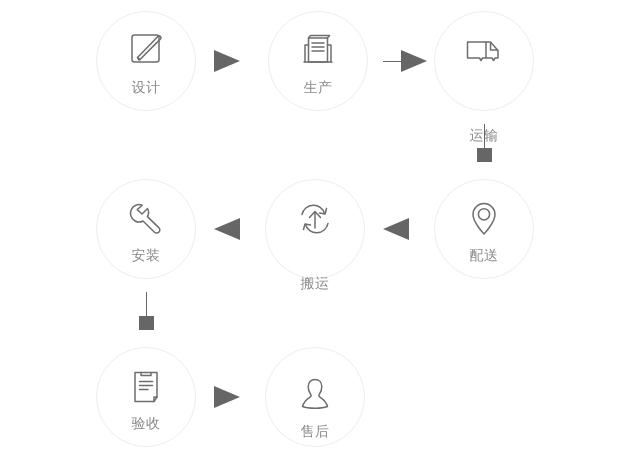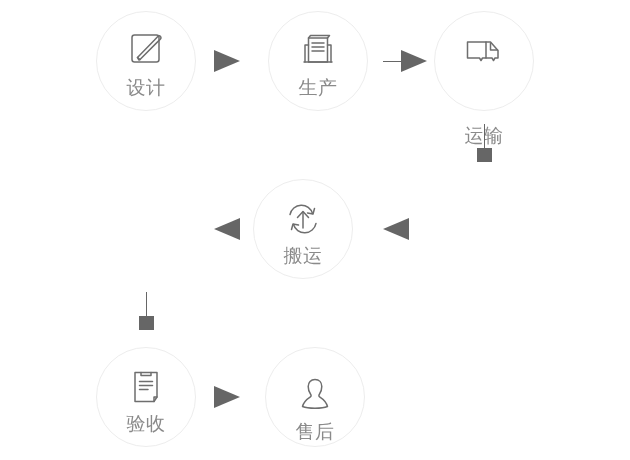--- a/index.html
+++ b/index.html
@@ -43,21 +43,21 @@
     margin-top: 17px;
     display: block;
   }
   .node-icon svg {
     display: block;
     width: 44px;
     height: 44px;
   }
   .node-label {
     margin-top: 6px;
-    font-size: 19px;
+    font-size: 14px;
     line-height: 16px;
     color: #8a8a8a;
     letter-spacing: 0.5px;
     white-space: nowrap;
   }
 
   
   .conn {
     position: absolute;
   }
@@ -152,43 +152,64 @@
       </svg>
     </span>
     <span class="node-label">运输</span>
   </div>
 
   <div class="conn conn-v" style="left:477px; top:124px; width:15px; height:38px;">
     <span class="tail-v" style="height:24px;"></span>
     <span class="head-down"></span>
   </div>
 
+  <div class="node" style="left:96px; top:179px;">
+    <span class="node-icon">
+      <svg viewBox="0 0 44 44" fill="none" stroke="#6e6e6e" stroke-width="1.5" stroke-linecap="round" stroke-linejoin="round">
+        <path d="M18.2 8.2 C14.0 6.6 9.2 8.5 7.3 12.6 C5.4 16.8 7.0 21.8 11.0 24.0
+                 C13.6 25.4 16.6 25.3 19.0 24.0 L30.5 35.2 C31.8 36.4 33.8 36.4 35.0 35.1
+                 C36.2 33.8 36.1 31.8 34.8 30.6 L23.4 19.6 C24.8 17.2 25.0 14.1 23.6 11.5
+                 L18.0 17.0 L13.2 12.6 Z"></path>
+      </svg>
+    </span>
+    <span class="node-label">安装</span>
+  </div>
 
   <div class="conn conn-h" style="left:214px; top:218px; width:26px;">
     <span class="head-left"></span>
   </div>
 
-  <div class="node" style="left:253px; top:179px;">
+  <div class="node" style="left:265px; top:179px;gap:28px;">
     <span class="node-icon">
       <svg viewBox="0 0 44 44" fill="none" stroke="#6e6e6e" stroke-width="1.5" stroke-linecap="round" stroke-linejoin="round">
         <path d="M31.5 16.5 C30.0 11.5 25.4 8.0 20.0 8.2 C14.6 8.4 10.0 12.3 9.0 17.6"></path>
         <path d="M26.5 16.0 L32.0 17.0 L33.5 11.5"></path>
         <path d="M12.5 27.5 C14.0 32.5 18.6 36.0 24.0 35.8 C29.4 35.6 34.0 31.7 35.0 26.4"></path>
         <path d="M17.5 28.0 L12.0 27.0 L10.5 32.5"></path>
         <path d="M22 31 L22 15"></path>
         <path d="M16.5 20.5 L22 14.5 L27.5 20.5"></path>
       </svg>
     </span>
     <span class="node-label">搬运</span>
   </div>
 
   <div class="conn conn-h" style="left:383px; top:218px; width:26px;">
     <span class="head-left"></span>
   </div>
 
+  <div class="node" style="left:434px; top:179px;">
+    <span class="node-icon">
+      <svg viewBox="0 0 44 44" fill="none" stroke="#6e6e6e" stroke-width="1.5" stroke-linecap="round" stroke-linejoin="round">
+        <path d="M22 6.5 C15.9 6.5 11 11.4 11 17.5 C11 25.5 22 37 22 37
+                 C22 37 33 25.5 33 17.5 C33 11.4 28.1 6.5 22 6.5 Z"></path>
+        <circle cx="22" cy="17.3" r="5.6"></circle>
+      </svg>
+    </span>
+    <span class="node-label">配送</span>
+  </div>
 
   <div class="conn conn-v" style="left:139px; top:292px; width:15px; height:38px;">
     <span class="tail-v" style="height:24px;"></span>
     <span class="head-down"></span>
   </div>
 
   <div class="node" style="left:96px; top:347px;">
     <span class="node-icon">
       <svg viewBox="0 0 44 44" fill="none" stroke="#6e6e6e" stroke-width="1.5" stroke-linecap="round" stroke-linejoin="round">
         <path d="M11 7.5 L33 7.5 L33 32 L30 36.5 L11 36.5 Z"></path>

